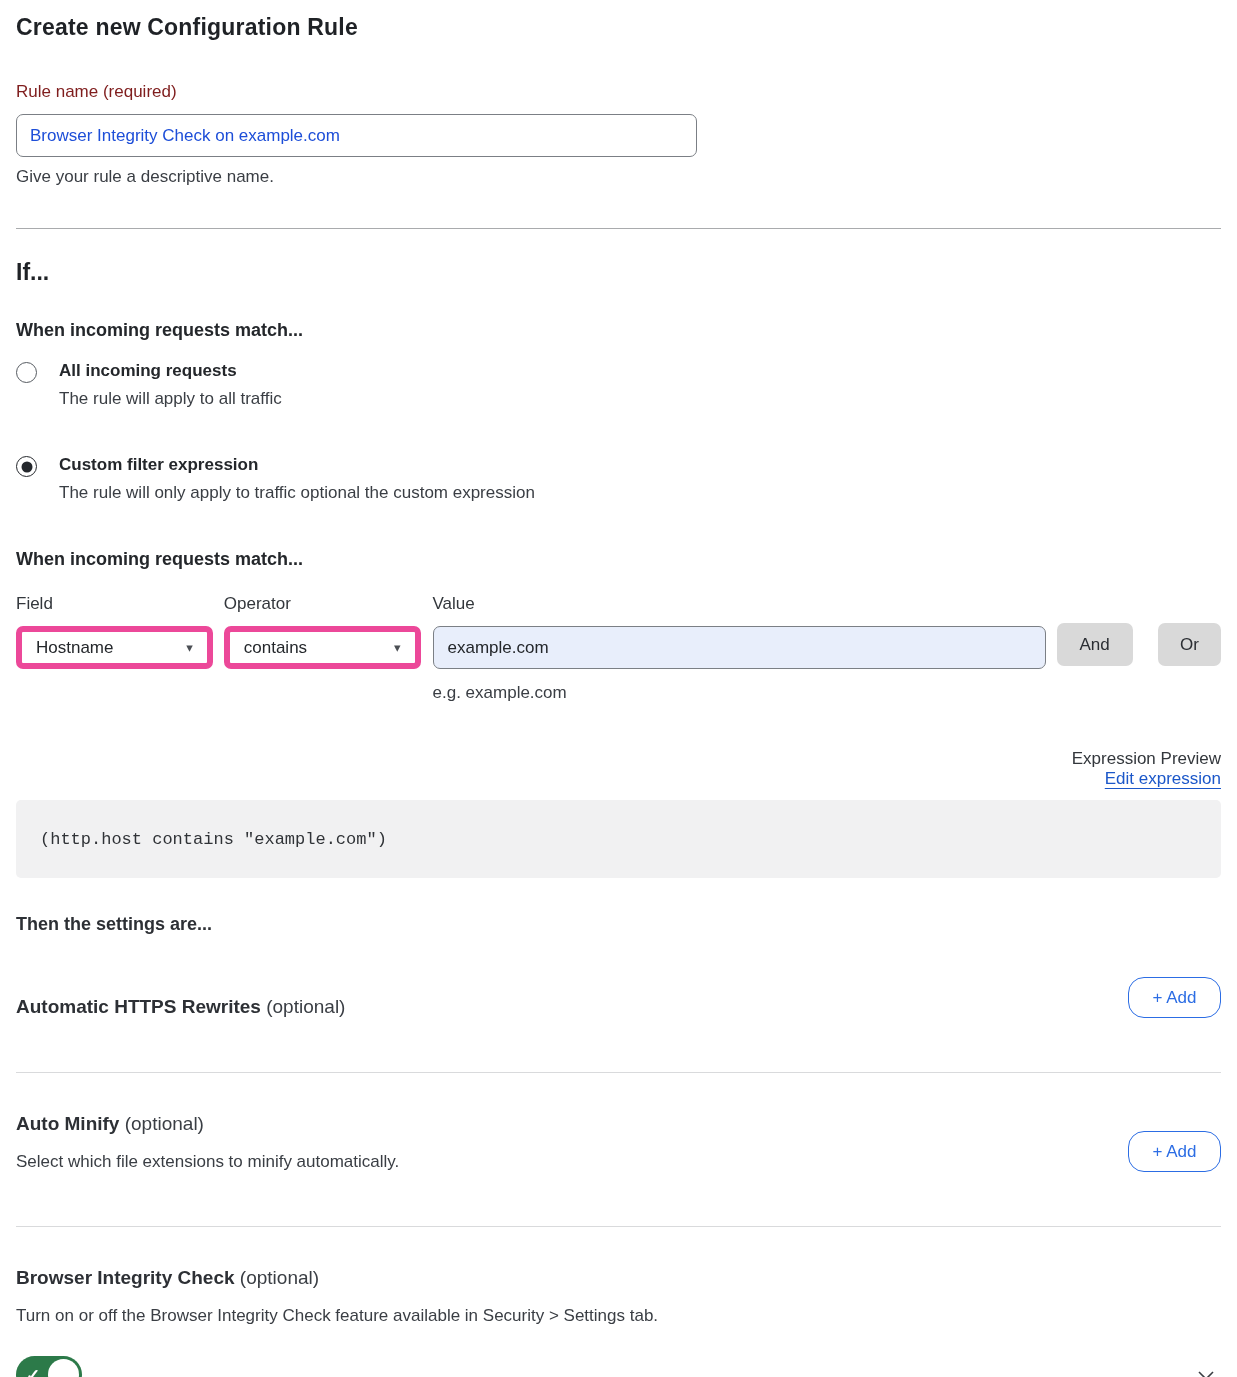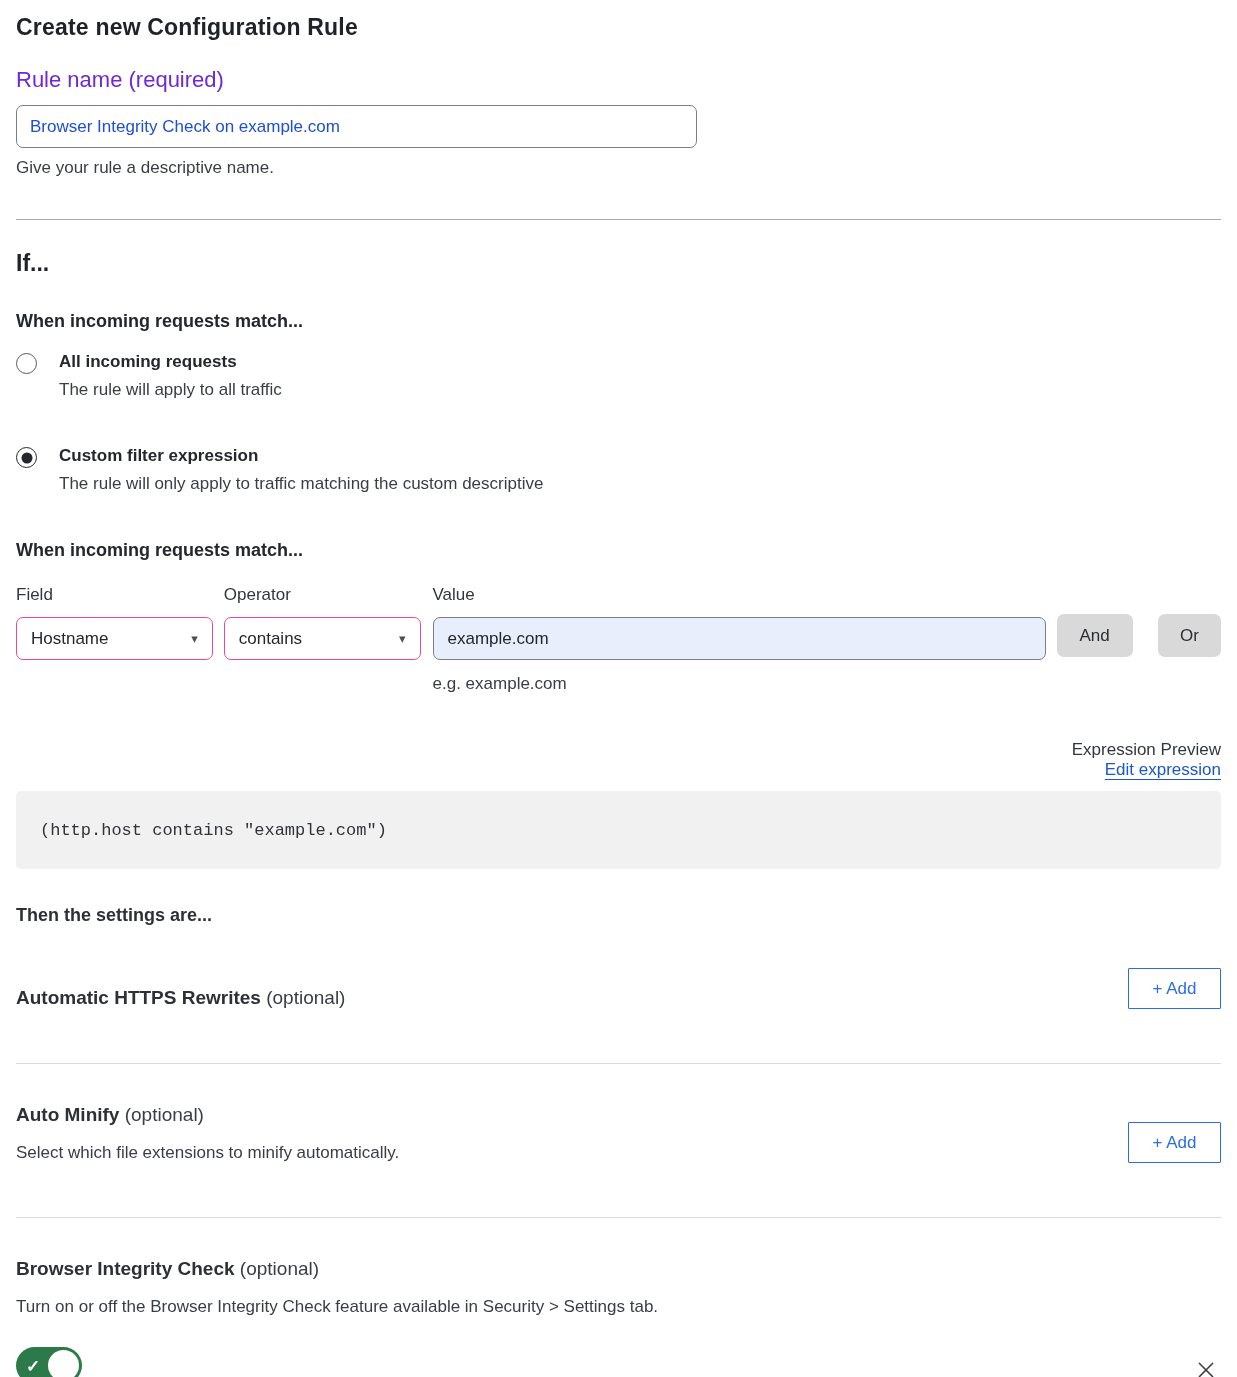--- a/index.html
+++ b/index.html
@@ -7,21 +7,21 @@
   body {
     width:1237px; height:1377px;
     font-family:"Liberation Sans", sans-serif;
     color:#24272b;
     overflow:hidden;
   }
   .container { padding:14px 16px 0 16px; }
 
   .page-title { font-size:23px; font-weight:700; color:#1f2226; letter-spacing:.2px; }
 
-  .field-label { font-size:22px; color:#6d28d9; margin-top:26px; }
+  .field-label { font-size:17px; color:#7f1d1d; margin-top:41px; }
   .rule-name-input {
     margin-top:12px; width:681px; height:43px;
     border:1px solid #7b7f85; border-radius:7px;
     padding:0 13px; font-size:17px; color:#1d4ed8;
     font-family:"Liberation Sans", sans-serif; background:#fff; outline:none;
   }
   .help-text { font-size:17px; color:#3a3e44; margin-top:10px; }
 
   .divider-strong { border:none; border-top:1px solid #a9abad; margin-top:41px; }
   .divider-light  { border:none; border-top:1px solid #d9dadc; }
@@ -48,21 +48,21 @@
 
   .filter-heading { font-size:18px; font-weight:700; margin-top:46px; color:#24272b; }
 
   .filter-row { display:flex; align-items:flex-start; margin-top:24px; }
   .fcol-field    { width:199px; margin-right:11px; }
   .fcol-operator { width:199px; margin-right:12px; }
   .fcol-value    { width:620px; margin-right:11px; }
   .fcol-label { font-size:17px; color:#33373c; margin-bottom:12px; }
 
   .select-box {
-    height:43px; border:1px solid #ec4899; border-radius:7px; background:#fff;
+    height:43px; border:6px solid #ec4899; border-radius:7px; background:#fff;
     display:flex; align-items:center; justify-content:space-between;
     padding:0 14px 0 14px; font-size:17px; color:#24272b; cursor:pointer;
   }
   .select-caret { font-size:13px; color:#4b4f54; margin-left:8px; }
 
   .value-input {
     width:100%; height:43px;
     border:1px solid #7b7f85; border-radius:7px;
     background:#e8eefb; padding:12px 14px; font-size:17px; color:#24272b;
     font-family:"Liberation Sans", sans-serif; outline:none;
@@ -92,21 +92,21 @@
 
   .then-heading { font-size:18px; font-weight:700; margin-top:36px; color:#2d3035; }
 
   .setting-block { display:flex; justify-content:space-between; align-items:flex-end; margin-top:40px; }
   .setting-title-row { font-size:19px; color:#2d3035; }
   .setting-title { font-weight:700; }
   .setting-optional { font-weight:400; color:#3a3e44; }
   .setting-desc { font-size:17px; color:#3a3e44; margin-top:17px; }
   .add-btn {
     width:93px; height:41px; background:#fff; border:1px solid #2c6de4;
-    border-radius:1px; color:#2c6de4; font-size:17px; cursor:pointer;
+    border-radius:16px; color:#2c6de4; font-size:17px; cursor:pointer;
     font-family:"Liberation Sans", sans-serif; flex:0 0 auto; margin-top:2px;
   }
   .setting-divider { margin-top:54px; }
 
   .close-btn { background:none; border:none; cursor:pointer; padding:4px; margin-top:0; }
 
   .toggle {
     margin-top:30px; width:66px; height:37px; border-radius:19px;
     background:#2c7a49; position:relative; cursor:pointer; display:inline-block;
   }
@@ -140,21 +140,21 @@
     <div class="radio-texts">
       <div class="radio-label">All incoming requests</div>
       <div class="radio-desc">The rule will apply to all traffic</div>
     </div>
   </div>
 
   <div class="radio-row">
     <span class="radio-outer checked"></span>
     <div class="radio-texts">
       <div class="radio-label">Custom filter expression</div>
-      <div class="radio-desc">The rule will only apply to traffic matching the custom descriptive</div>
+      <div class="radio-desc">The rule will only apply to traffic optional the custom expression</div>
     </div>
   </div>
 
   <h3 class="filter-heading">When incoming requests match...</h3>
 
   <div class="filter-row">
     <div class="fcol-field">
       <div class="fcol-label">Field</div>
       <div class="select-box">
         <span>Hostname</span>

